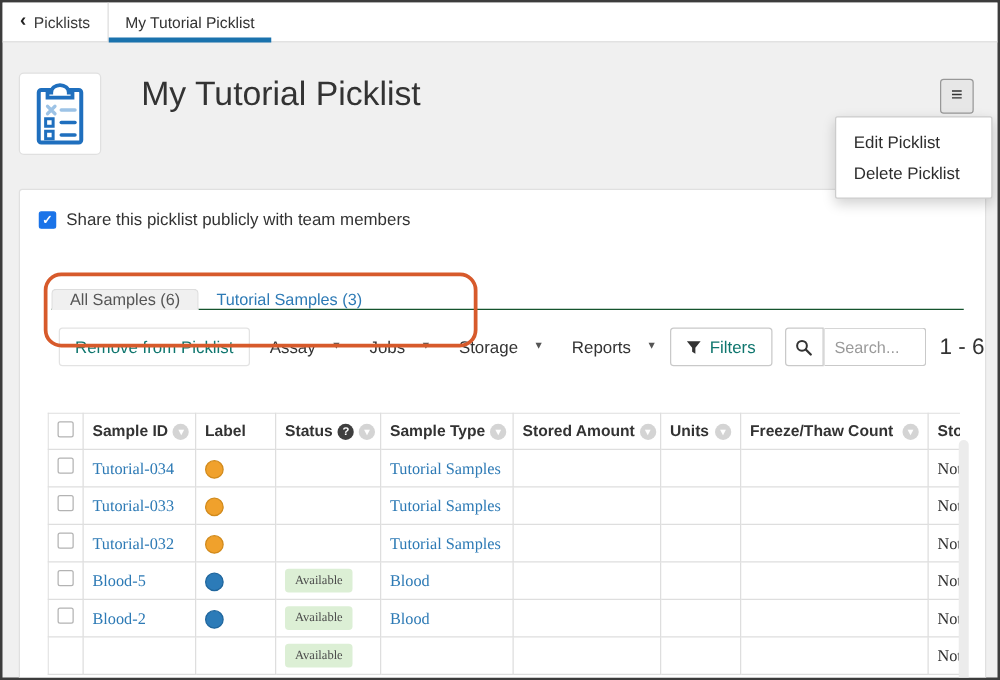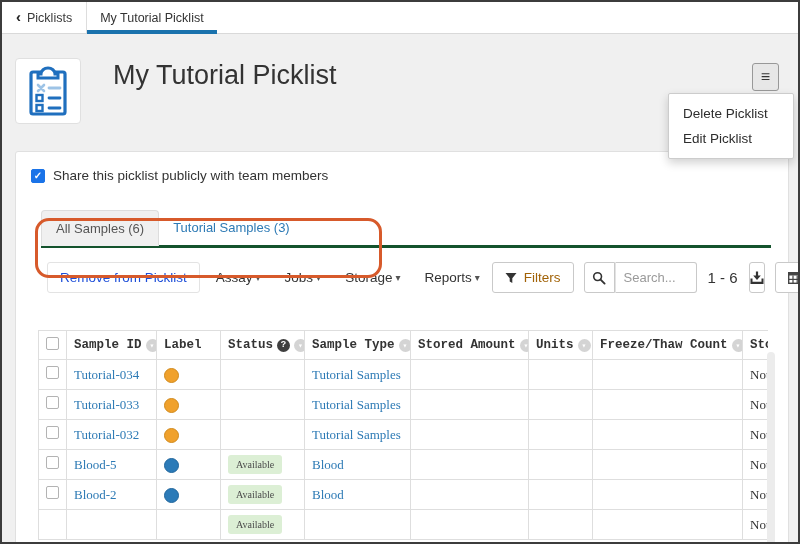--- a/index.html
+++ b/index.html
@@ -29,54 +29,54 @@
   
   .panel { position:absolute; left:13px; top:149px; width:774px; height:430px; background:#fff;
     border:1px solid #e0e0e0; border-radius:3px; box-sizing:border-box; padding:16px 15px; }
   .sharing-h { font-size:13px; font-weight:700; color:#333; margin:2px 0 12px; }
   .share-row { display:flex; align-items:center; gap:8px; font-size:13.5px; color:#333; cursor:pointer; width:max-content; }
   .cb { width:14px; height:14px; border:1px solid #b3b3b3; border-radius:2px; background:#fff;
     display:inline-flex; align-items:center; justify-content:center; box-sizing:border-box; flex:none; }
   .cb.checked { background:#1a73e8; border-color:#1a73e8; color:#fff; font-size:10px; font-weight:700; }
 
   
-  .tabs { display:flex; margin:27px 2px 0 10px; border-bottom:3px solid #14532d; height:38px; box-sizing:border-box; }
+  .tabs { display:flex; margin:27px 2px 0 10px; border-bottom:1px solid #14532d; height:38px; box-sizing:border-box;align-items:flex-end; }
   .tab { padding:0 14px; display:flex; align-items:center; font-size:13px; cursor:pointer; }
   .tab.active { background:#f0f0f0; border:1px solid #ddd; border-bottom:1px solid #f0f0f0;
     border-radius:4px 4px 0 0; color:#555; margin-bottom:-1px; cursor:default; }
   .tab.link { color:#2d7ab5; }
   .annotation { position:absolute; left:19px; top:66px; width:341px; height:54px;
     border:3px solid #d75a2b; border-radius:14px; pointer-events:none; z-index:5; }
 
   
   .toolbar { display:flex; align-items:center; margin:14px 2px 0 16px; }
-  .btn { height:31px; background:#fff; border:1px solid #c9c9c9; border-radius:3px; font-size:13.5px; color:#a16207;
+  .btn { height:31px; background:#fff; border:1px solid #c9c9c9; border-radius:3px; font-size:13.5px; color:#0f766e;
     display:inline-flex; align-items:center; gap:7px; padding:0 12px; cursor:pointer; font-family:inherit; box-sizing:border-box; white-space:nowrap; }
-  .btn.disabled { border-color:#e3e3e3; color:#1d4ed8; cursor:default; margin-right:4px; }
-  .tmenu { display:flex; align-items:center; gap:3px; font-size:13.5px; color:#333; padding:0 12px; cursor:pointer; white-space:nowrap; }
+  .btn.disabled { border-color:#e3e3e3; color:#0f766e; cursor:default; margin-right:4px; }
+  .tmenu { display:flex; gap:14px; font-size:13.5px; color:#333; padding:0 12px; cursor:pointer; white-space:nowrap; }
   .caret { font-size:10px; color:#555; }
   .spacer { flex:1; }
   .search-group { display:flex; margin-left:10px; }
   .search-btn { width:31px; height:31px; border:1px solid #c9c9c9; border-radius:3px 0 0 3px; background:#fff;
     display:flex; align-items:center; justify-content:center; cursor:pointer; box-sizing:border-box; }
   .search-input { width:82px; height:31px; border:1px solid #c9c9c9; border-left:1px solid #e3e3e3;
     border-radius:0 3px 3px 0; padding:0 8px; font-size:13px; font-family:inherit; box-sizing:border-box; color:#333; }
   .search-input::placeholder { color:#9a9a9a; }
-  .range { margin:0 11px; font-size:15px; color:#333; white-space:nowrap; }
+  .range { margin:0 11px; font-size:18px; color:#333; white-space:nowrap; }
   .icon-btn { width:32px; justify-content:center; padding:0; }
   .views-btn { margin-left:10px; }
 
   
   .grid-clip { margin:37px 0 0 7px; width:730px; overflow:hidden; }
   table.grid { border-collapse:collapse; width:818px; table-layout:fixed; }
   .grid th, .grid td { border:1px solid #dedede; height:30px; padding:0 7px; box-sizing:border-box;
     text-align:left; vertical-align:middle; white-space:nowrap; overflow:hidden; }
   .grid th { font-size:12.5px; font-weight:700; color:#333; height:29px; background:#fff; }
   .grid td { font-size:13px; color:#333;font-family:Liberation Serif, serif; }
-  .th-flex { display:flex; align-items:center; gap:4px;font-family:Liberation Mono, monospace; }
+  .th-flex { display:flex; align-items:center; gap:4px; }
   .sort-icon { margin-left:auto; width:13px; height:13px; border-radius:50%; background:#d4d4d4; color:#fff;
     font-size:8px; line-height:13px; text-align:center; flex:none; cursor:pointer; }
   .help-icon { width:13px; height:13px; border-radius:50%; background:#3f3f3f; color:#fff; font-size:9px;
     font-weight:700; line-height:13px; text-align:center; flex:none; cursor:pointer; }
   .c-check { text-align:center; }
   .c-dot { text-align:center; }
   .dot { width:15px; height:15px; border-radius:50%; display:inline-block; vertical-align:middle; box-sizing:border-box; }
   .dot.orange { background:#f0a12c; border:1px solid #d18a1c; }
   .dot.blue { background:#2c7bb8; border:1px solid #20669d; }
   .badge { display:inline-block; background:#dcefd5; color:#4a4a4a; border-radius:3px; font-size:10px; padding:4px 8px; }
@@ -113,22 +113,22 @@
       <line x1="23" y1="43" x2="34" y2="43" stroke="#1f6fbe" stroke-width="2.8" stroke-linecap="round"></line>
     </svg>
   </div>
   <h1 class="title">My Tutorial Picklist</h1>
 
   <button class="menu-btn">
     <span>≡</span>
   </button>
 
   <div class="dropdown">
+    <div class="dd-item">Edit Picklist</div>
     <div class="dd-item">Delete Picklist</div>
-    <div class="dd-item">Edit Picklist</div>
   </div>
 
   <div class="panel" style="position:absolute;">
     <label class="share-row">
       <span class="cb checked">
         <span>✓</span>
       </span>
       <span>Share this picklist publicly with team members</span>
     </label>
 

